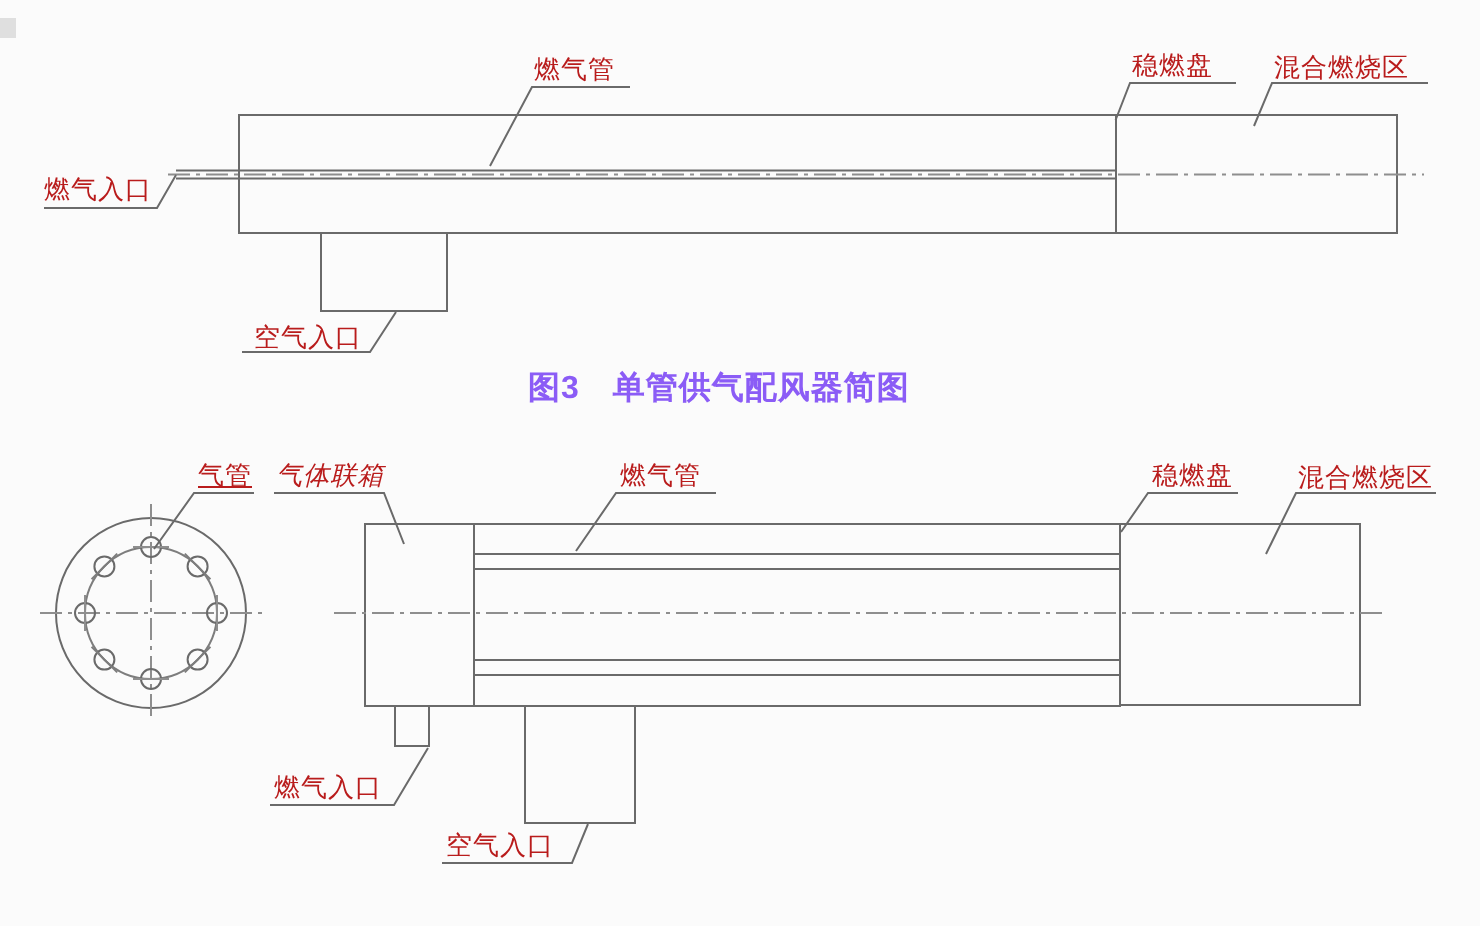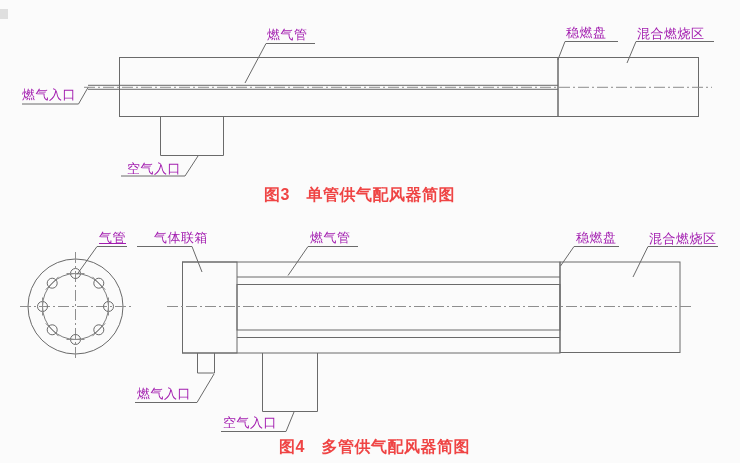--- a/index.html
+++ b/index.html
@@ -8,30 +8,30 @@
     width:740px;height:463px;
     background:#fbfbfb;
     overflow:hidden;
     font-family:"Liberation Sans","DejaVu Sans",sans-serif;
   }
   svg.linework{position:absolute;left:0;top:0;}
   .lbl{
     position:absolute;
     font-size:13px;
     line-height:13px;
-    color:#a21caf;
+    color:#b91c1c;
     white-space:nowrap;
     letter-spacing:0.5px;
   }
   .caption{
     position:absolute;
     font-size:16px;
     line-height:18px;
     font-weight:bold;
-    color:#ef4444;
+    color:#8b5cf6;
     white-space:nowrap;
     letter-spacing:0.5px;
   }
   .artifact{
     position:absolute;
     left:0;top:9px;width:8px;height:10px;
     background:#c9c9c9;opacity:.55;
   }
 </style>
 </head>
@@ -124,21 +124,20 @@
   </svg>
 
   <div class="lbl" style="left:22px;top:88px;">燃气入口</div>
   <div class="lbl" style="left:267px;top:28px;">燃气管</div>
   <div class="lbl" style="left:566px;top:26px;">稳燃盘</div>
   <div class="lbl" style="left:637px;top:27px;">混合燃烧区</div>
   <div class="lbl" style="left:127px;top:162px;">空气入口</div>
   <div class="caption" style="left:264px;top:186px;">图3　单管供气配风器简图</div>
 
   <div class="lbl" style="left:99px;top:231px;text-decoration:underline;">气管</div>
-  <div class="lbl" style="left:154px;top:231px;">气体联箱</div>
+  <div class="lbl" style="left:138px;top:231px;font-style:italic;">气体联箱</div>
   <div class="lbl" style="left:310px;top:231px;">燃气管</div>
   <div class="lbl" style="left:576px;top:231px;">稳燃盘</div>
   <div class="lbl" style="left:649px;top:232px;">混合燃烧区</div>
   <div class="lbl" style="left:137px;top:387px;">燃气入口</div>
   <div class="lbl" style="left:223px;top:416px;">空气入口</div>
-  <div class="caption" style="left:279px;top:438px;">图4　多管供气配风器简图</div>
 
 </div>
 
 </body></html>

